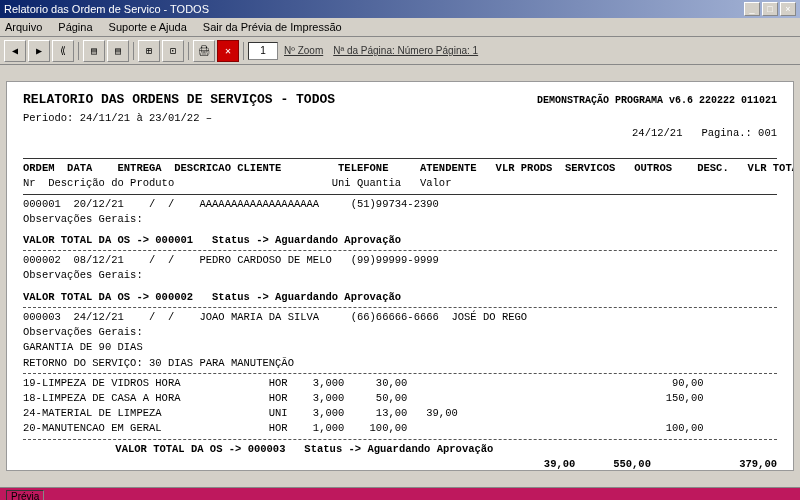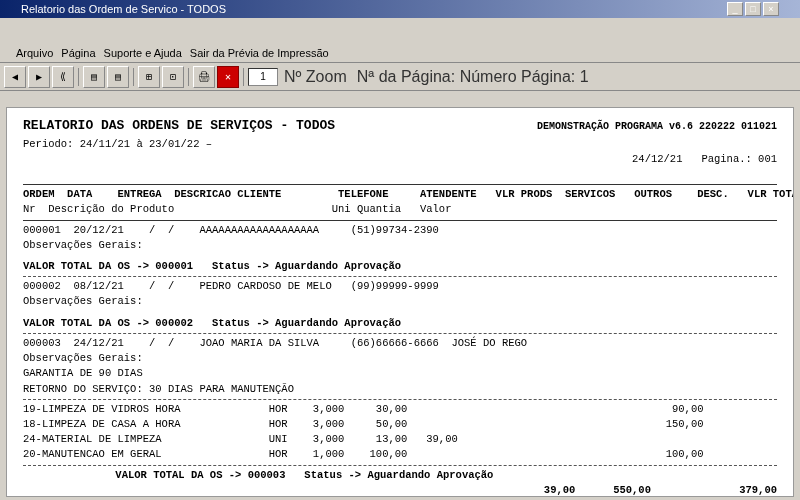--- a/index.html
+++ b/index.html
@@ -10,21 +10,21 @@
       width: 800px;
       height: 500px;
       overflow: hidden;
     }
 
     
     .window-titlebar {
       background: linear-gradient(to right, #0a246a, #a6b5d7);
       color: white;
       font-size: 11px;
-      padding: 2px 21px;
+      padding: 2px 4px;
       font-family: Tahoma, sans-serif;
       display: flex;
       align-items: center;
       justify-content: space-between;
       height: 18px;
     }
     .window-controls { display: flex; gap: 2px; }
     .win-btn {
       width: 16px; height: 14px;
       background: #d4d0c8;
@@ -33,24 +33,24 @@
       border-left-color: #fff;
       font-size: 9px;
       display: flex; align-items: center; justify-content: center;
       cursor: pointer;
     }
 
     .menubar {
       background: #d4d0c8;
       font-family: Tahoma, sans-serif;
       font-size: 11px;
-      padding: 2px 12px;
-      display: flex;
+      padding: 2px 1px;
+      display: flex;
+      gap: 8px;
       border-bottom: 1px solid #888;
-      margin-top: 26px;
     }
     .menu-item { padding: 1px 4px; cursor: pointer; }
 
     .toolbar {
       background: #d4d0c8;
       padding: 2px 4px;
       display: flex;
       align-items: center;
       gap: 2px;
       border-bottom: 1px solid #888;
@@ -73,22 +73,23 @@
     }
     .toolbar-input {
       width: 30px; height: 18px;
       border: 1px inset #888;
       font-size: 10px;
       text-align: center;
       background: white;
     }
     .toolbar-label {
       font-family: Tahoma, sans-serif;
-      font-size: 16px;
+      font-size: 10px;
       color: #333;
+      text-decoration: underline;
     }
 
     
     .report-container {
       background: white;
       margin: 16px 6px;
       border: 1px solid #999;
       height: 390px;
       overflow-y: auto;
       overflow-x: hidden;

